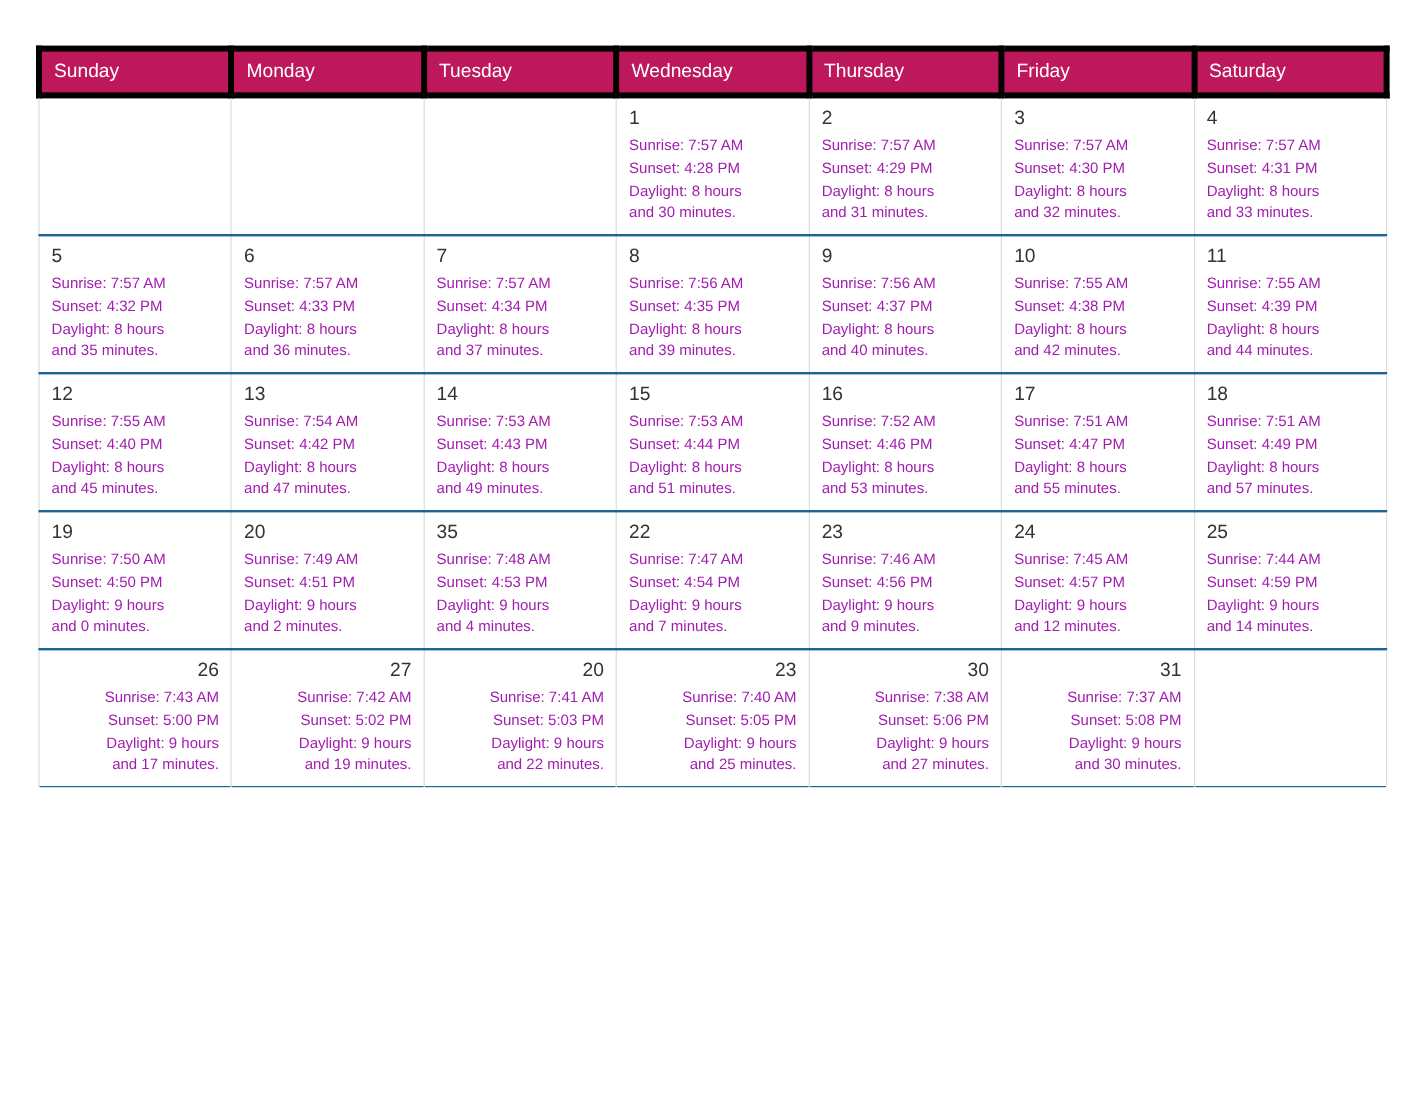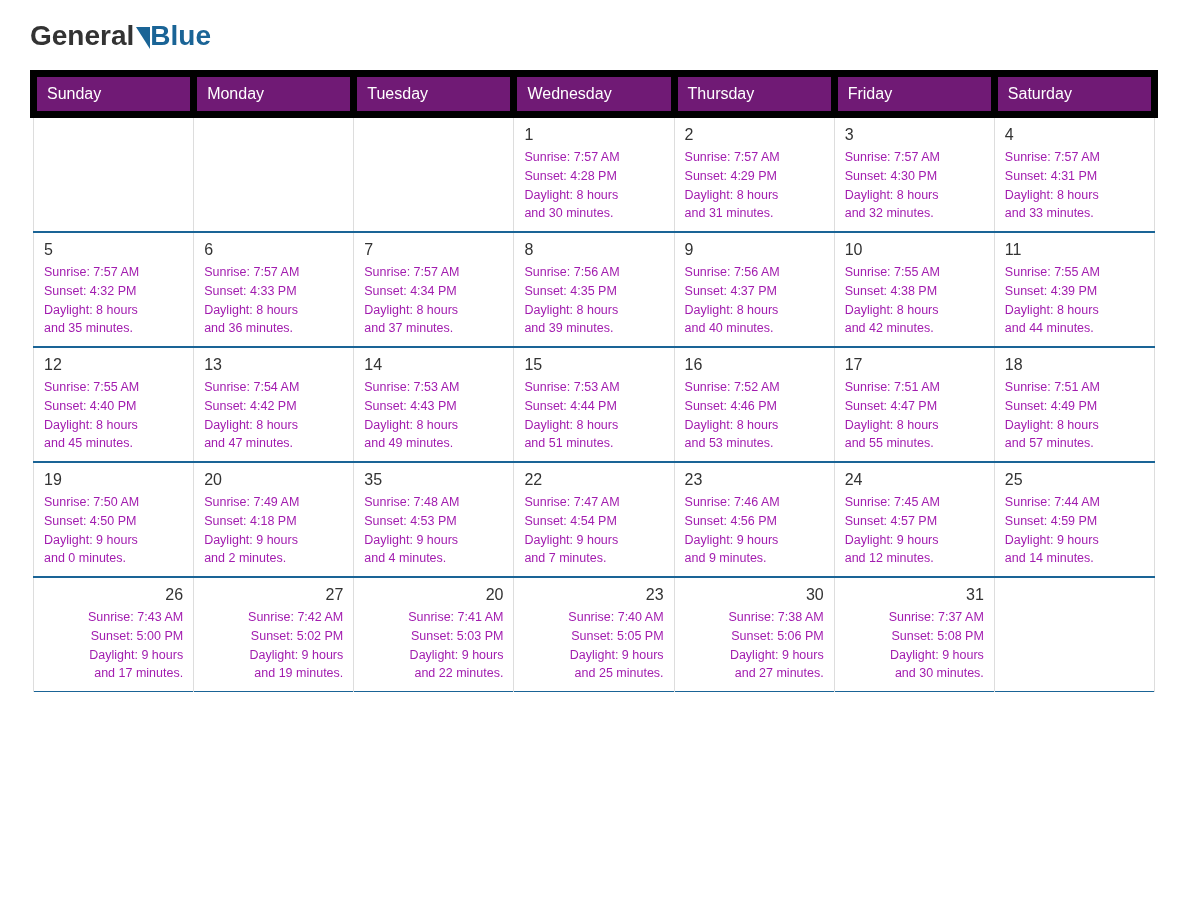--- a/index.html
+++ b/index.html
@@ -53,27 +53,27 @@
     .calendar-subtitle {
       font-size: 20px;
       color: #555;
       margin-top: 4px;
     }
     table {
       width: 100%;
       border-collapse: collapse;
     }
     thead tr th {
-      background-color: #701a75;
+      background-color: #be185d;
       color: #fff;
       font-size: 16px;
       font-weight: normal;
       padding: 8px 10px;
       text-align: left;
-      border: 7px solid #000000;
+      border: 5px solid #000000;
     }
     tbody tr {
       border-bottom: 2px solid #1a6496;
     }
     tbody tr td {
       vertical-align: top;
       padding: 8px 10px;
       border-right: 1px solid #ddd;
       border-left: 1px solid #ddd;
       font-size: 13px;
@@ -100,26 +100,20 @@
     }
     tbody tr:last-child {
       border-bottom: 1px solid #1a6496;
       text-align: right;
     }
   </style>
 </head>
 <body>
 
 <div class="header">
-  <div class="logo">
-    <span class="logo-text-general">General</span>
-    <span class="logo-triangle"></span>
-    <br>
-    <span class="logo-blue">Blue</span>
-  </div>
 </div>
 
 <table>
   <thead>
     <tr>
     <th>Sunday</th>
         <th>Monday</th>
         <th>Tuesday</th>
         <th>Wednesday</th>
         <th>Thursday</th>
@@ -267,21 +261,21 @@
         <td>
           <span class="day-number">19</span>
           <div class="day-info" style="white-space: pre-line;">Sunrise: 7:50 AM
 Sunset: 4:50 PM
 Daylight: 9 hours
 and 0 minutes.</div>
         </td>
         <td>
           <span class="day-number">20</span>
           <div class="day-info" style="white-space: pre-line;">Sunrise: 7:49 AM
-Sunset: 4:18 PM
+Sunset: 4:51 PM
 Daylight: 9 hours
 and 2 minutes.</div>
         </td>
         <td>
           <span class="day-number">35</span>
           <div class="day-info" style="white-space: pre-line;">Sunrise: 7:48 AM
 Sunset: 4:53 PM
 Daylight: 9 hours
 and 4 minutes.</div>
         </td>

